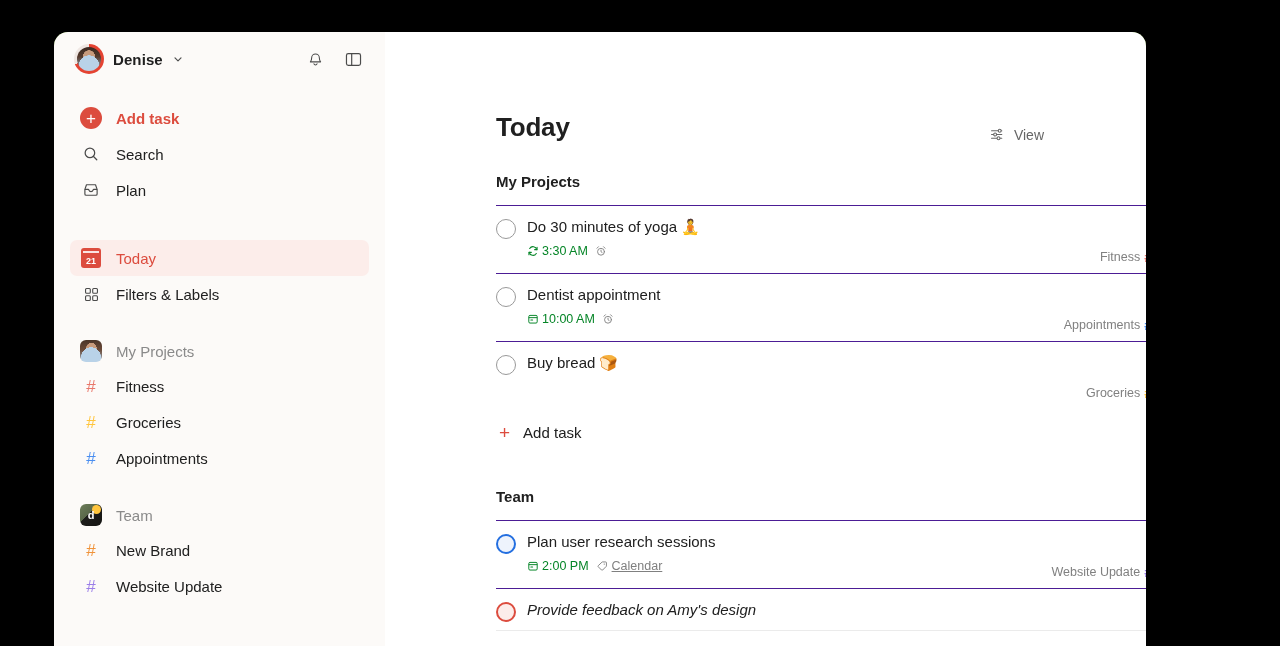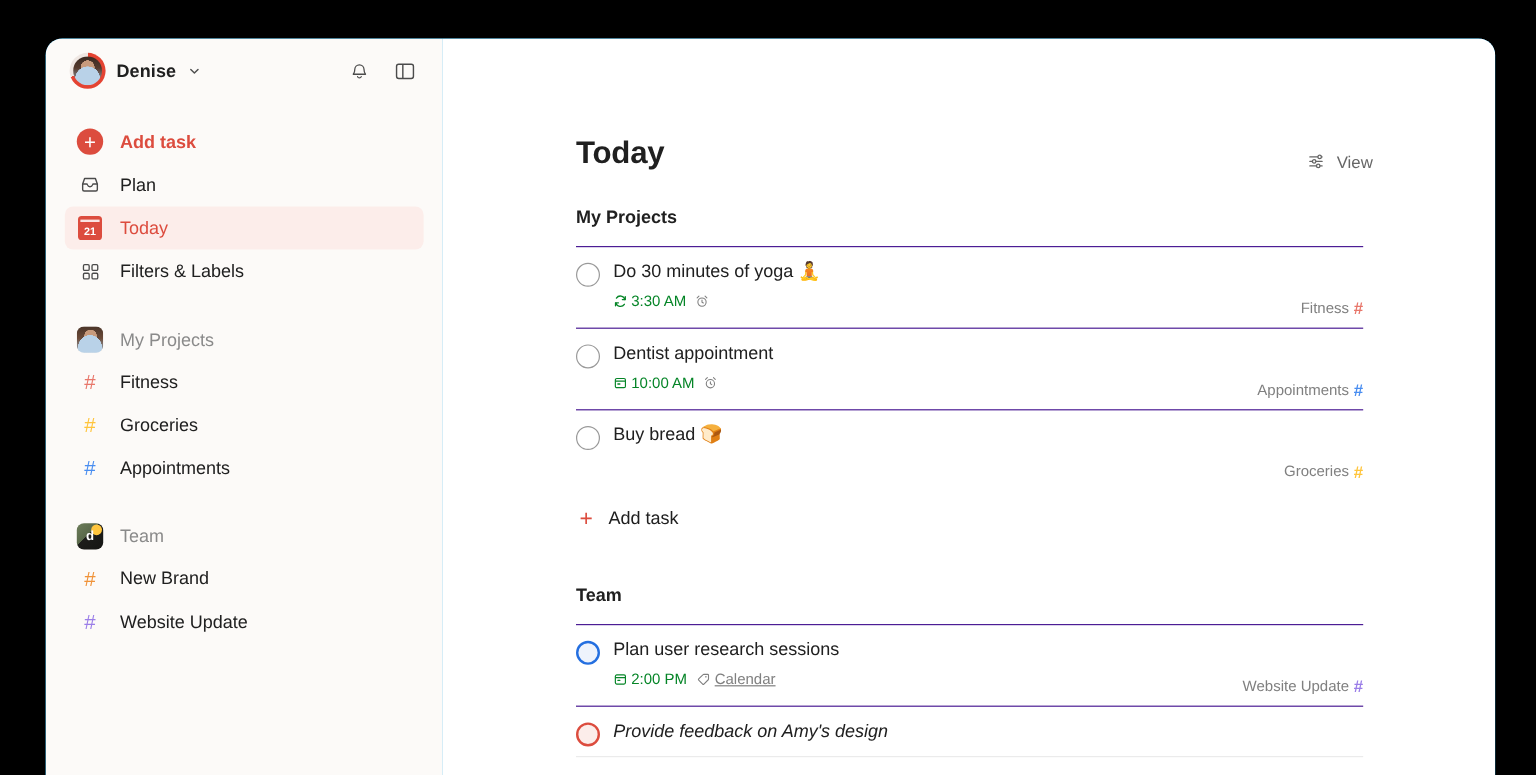--- a/index.html
+++ b/index.html
@@ -5,23 +5,23 @@
 <style>
   * { box-sizing: border-box; margin: 0; padding: 0; }
   html, body {
     width: 1280px; height: 646px;
     background: #000000;
     font-family: "Liberation Sans", sans-serif;
     overflow: hidden;
   }
   .window {
     position: absolute;
-    left: 38px; top: 32px;
-    width: 1208px; height: 614px;
-    background: #0ea5e9;
+    left: 54px; top: 32px;
+    width: 1092px; height: 614px;
+    background: #4d7c0f;
     border-radius: 14px 14px 0 0;
     overflow: hidden;
     display: flex;
   }
 
   
   .sidebar {
     width: 331px;
     height: 100%;
     background: #FCFAF8;
@@ -87,21 +87,21 @@
     color: #4b4b4b;
   }
   .nav-item.add-task { color: #DC4C3E; font-weight: bold; }
   .plus-circle {
     width: 22px; height: 22px; border-radius: 50%;
     background: #DC4C3E; color: #fff;
     display: flex; align-items: center; justify-content: center;
     font-size: 17px; line-height: 1; font-weight: 400;
   }
   .nav-item.active {
-    background: #FCEDEA; color: #DC4C3E; font-weight: 400;
+    background: #FCEDEA; color: #DC4C3E; font-weight: 400; margin-top: 32px;
   }
   .today-cal {
     width: 20px; height: 20px; border-radius: 3px;
     background: #DC4C3E; color: #fff;
     font-size: 9px; font-weight: bold;
     display: flex; align-items: flex-end; justify-content: center;
     padding-bottom: 2px; position: relative;
   }
   .today-cal::before {
     content: ""; position: absolute; top: 3px; left: 2px; right: 2px;
@@ -251,20 +251,29 @@
 
     <nav class="nav">
 
       <div class="nav-item add-task">
         <span class="ni-icon">
           <span class="plus-circle">+</span>
         </span>
         <span>Add task</span>
       </div>
 
+      <div class="nav-item">
+        <span class="ni-icon">
+          <svg width="18" height="18" viewBox="0 0 20 20" fill="none" stroke="currentColor" stroke-width="1.4" stroke-linecap="round">
+              <circle cx="8.8" cy="8.8" r="5.3"></circle>
+              <path d="M12.8 12.8l3.6 3.6"></path>
+            </svg>
+        </span>
+        <span>Search</span>
+      </div>
 
       <div class="nav-item">
         <span class="ni-icon">
           <svg width="18" height="18" viewBox="0 0 20 20" fill="none" stroke="currentColor" stroke-width="1.3" stroke-linejoin="round">
               <path d="M3.2 9.3 5 4.2h10l1.8 5.1v5.1a1.4 1.4 0 0 1-1.4 1.4H4.6a1.4 1.4 0 0 1-1.4-1.4Z"></path>
               <path d="M3.2 9.3h3.5a1 1 0 0 1 1 .8 2.4 2.4 0 0 0 4.6 0 1 1 0 0 1 1-.8h3.5"></path>
             </svg>
         </span>
         <span>Plan</span>
       </div>

